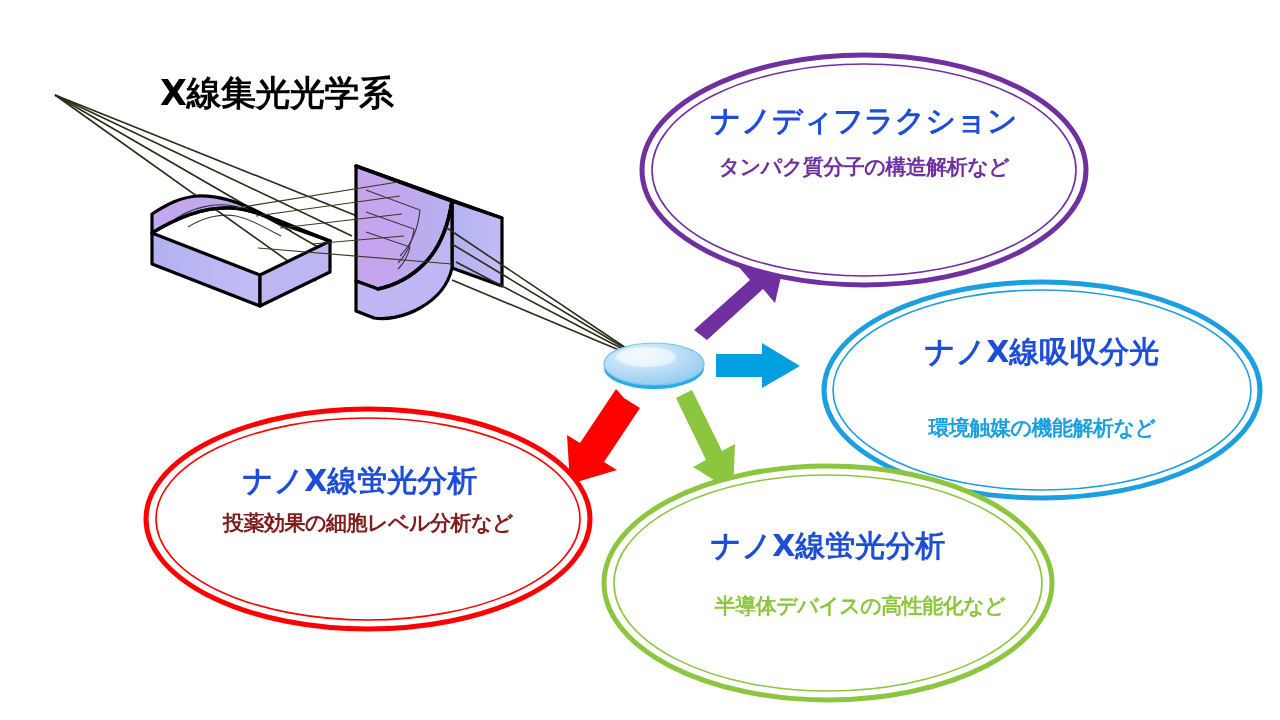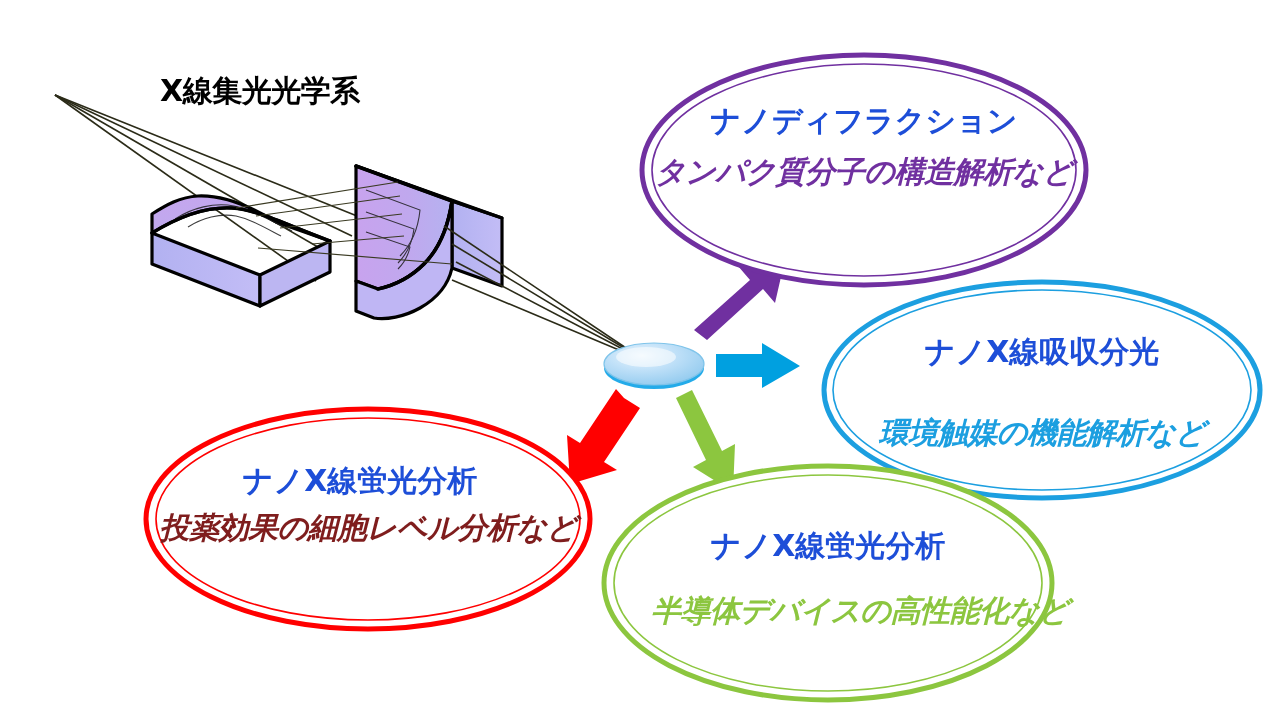--- a/index.html
+++ b/index.html
@@ -28,35 +28,34 @@
     position: absolute;
     white-space: nowrap;
     font-family: "DejaVu Sans", "Liberation Sans", sans-serif;
     font-weight: 700;
     line-height: 1;
     pointer-events: none;
   }
   .optics-title {
     left: 160px;
     top: 76px;
-    font-size: 30px;
+    font-size: 35px;
     color: #000000;
     letter-spacing: -0.5px;
   }
   .node-title {
     font-size: 30px;
     color: #1d4ed8;
     letter-spacing: 0px;
     transform: translateX(-50%);
   }
   .node-sub {
-    font-size: 30px;
+    font-size: 21px;
     letter-spacing: -0.5px;
     transform: translateX(-50%);
-    font-style: italic;
   }
   
   .t-diffraction { left: 864px; top: 106px; }
   .s-diffraction { left: 864px; top: 157px; color: #7030A0; }
   
   .t-absorption  { left: 1042px; top: 337px; }
   .s-absorption  { left: 1042px; top: 418px; color: #1C9FE0; }
   
   .t-electron    { left: 828px; top: 531px; }
   .s-electron    { left: 828px; top: 596px; color: #8CC63F; margin-left: 32px; }

